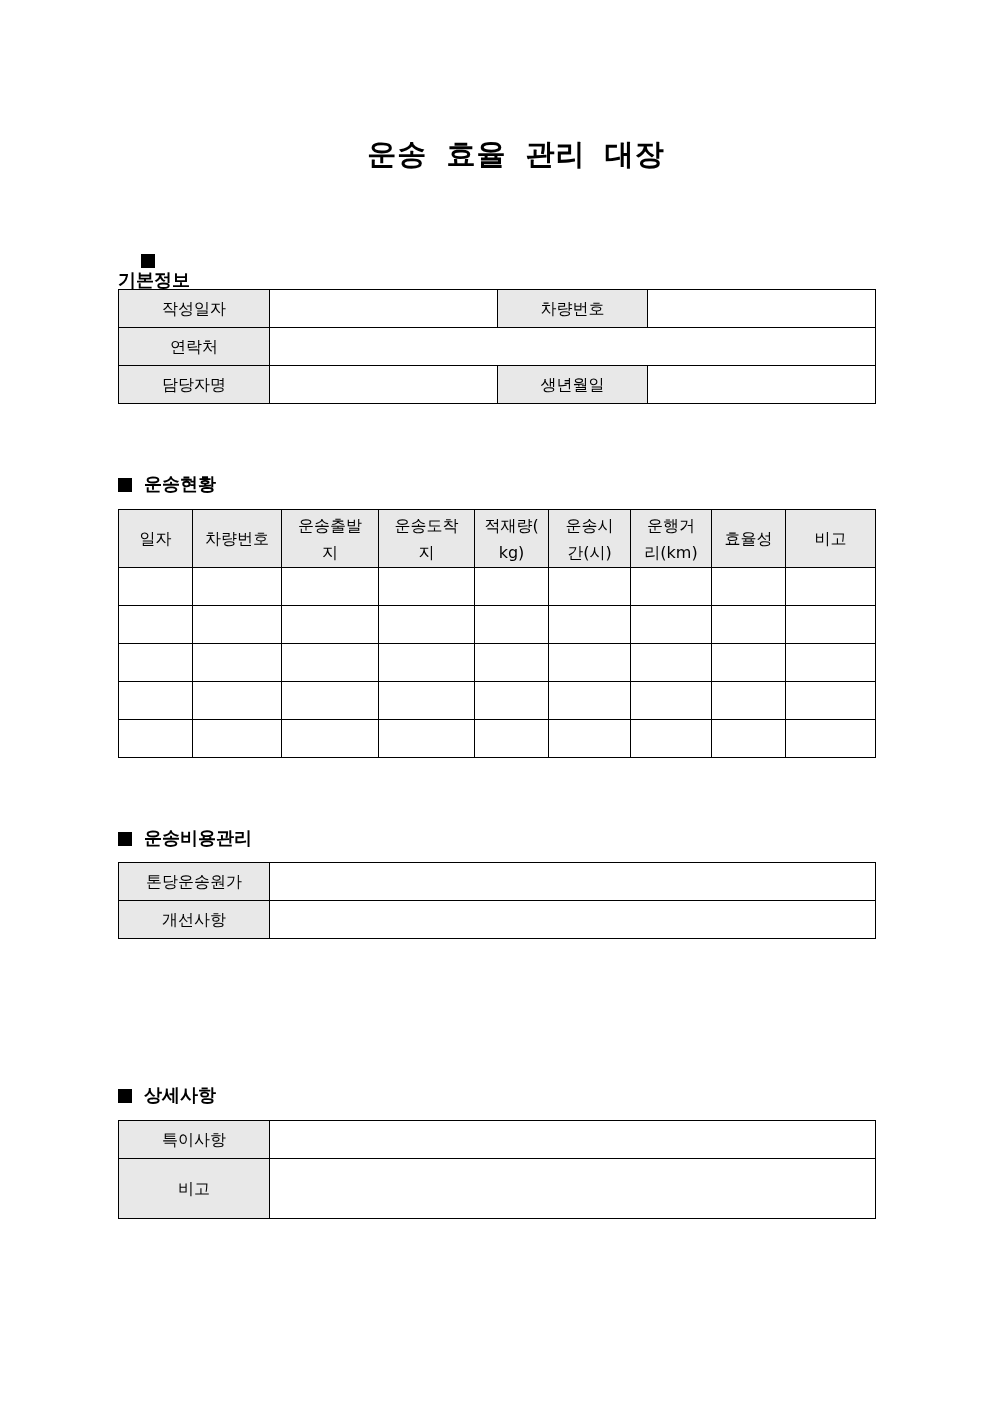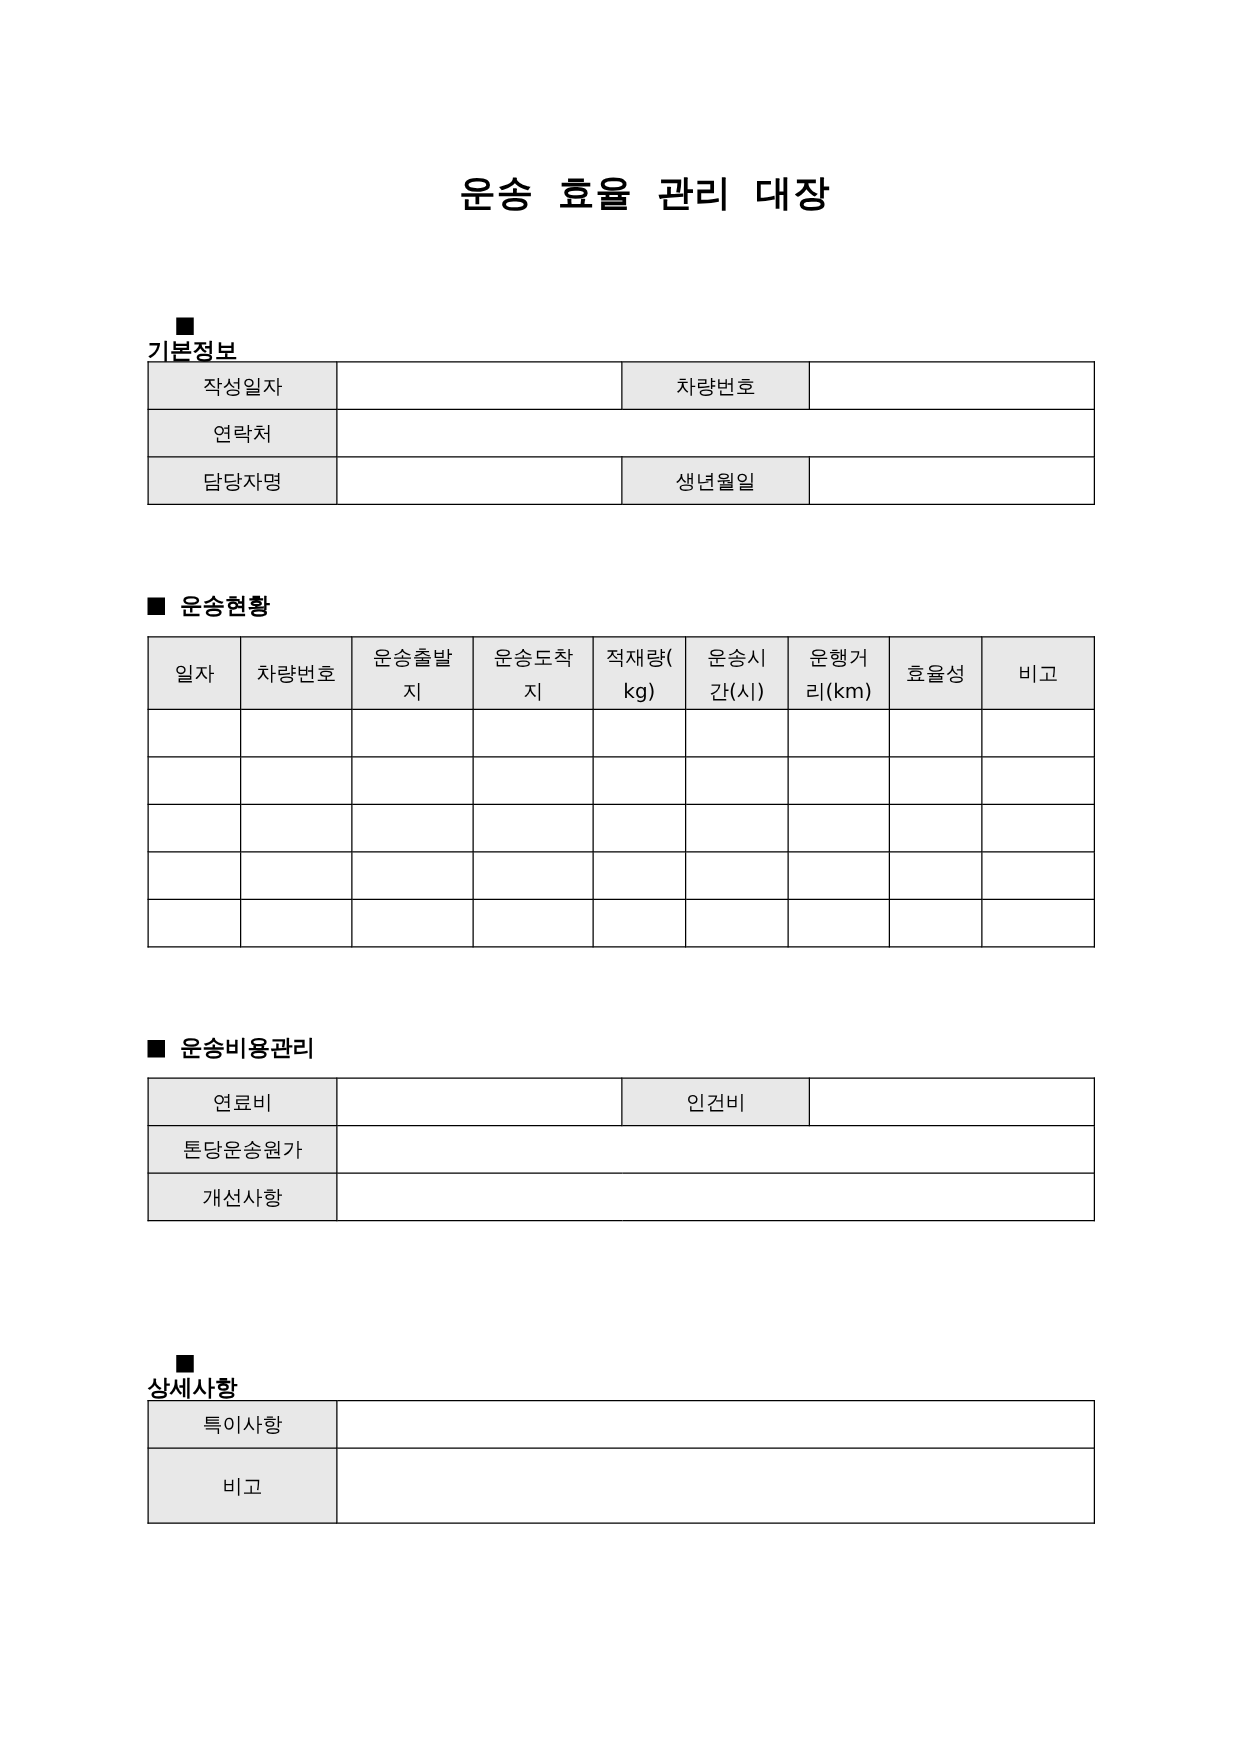--- a/index.html
+++ b/index.html
@@ -162,38 +162,32 @@
   <span>운송비용관리</span>
 </div>
 <table class="form" style="top:862px;">
   <colgroup>
       <col style="width:151px">
       <col style="width:228px">
       <col style="width:150px">
       <col style="width:228px">
     </colgroup>
   <tbody>
-      <tr class="r38">
-    <td class="lbl">연료비</td>
-    <td class="val"></td>
-    <td class="lbl">인건비</td>
-    <td class="val"></td>
-  </tr>
   <tr class="r38">
     <td class="lbl">톤당운송원가</td>
     <td class="val" colspan="3"></td>
   </tr>
   <tr class="r38">
     <td class="lbl">개선사항</td>
     <td class="val" colspan="3"></td>
   </tr>
 </tbody>
   </table>
 
-<div class="section-heading" style="top:1083px;flex-direction:column;">
+<div class="section-heading" style="top:1083px;">
   <span class="sq"></span>
   <span>상세사항</span>
 </div>
 <table class="form" style="top:1120px;">
   <colgroup>
       <col style="width:151px">
       <col style="width:606px">
     </colgroup>
   <tbody>
       <tr class="r38">

